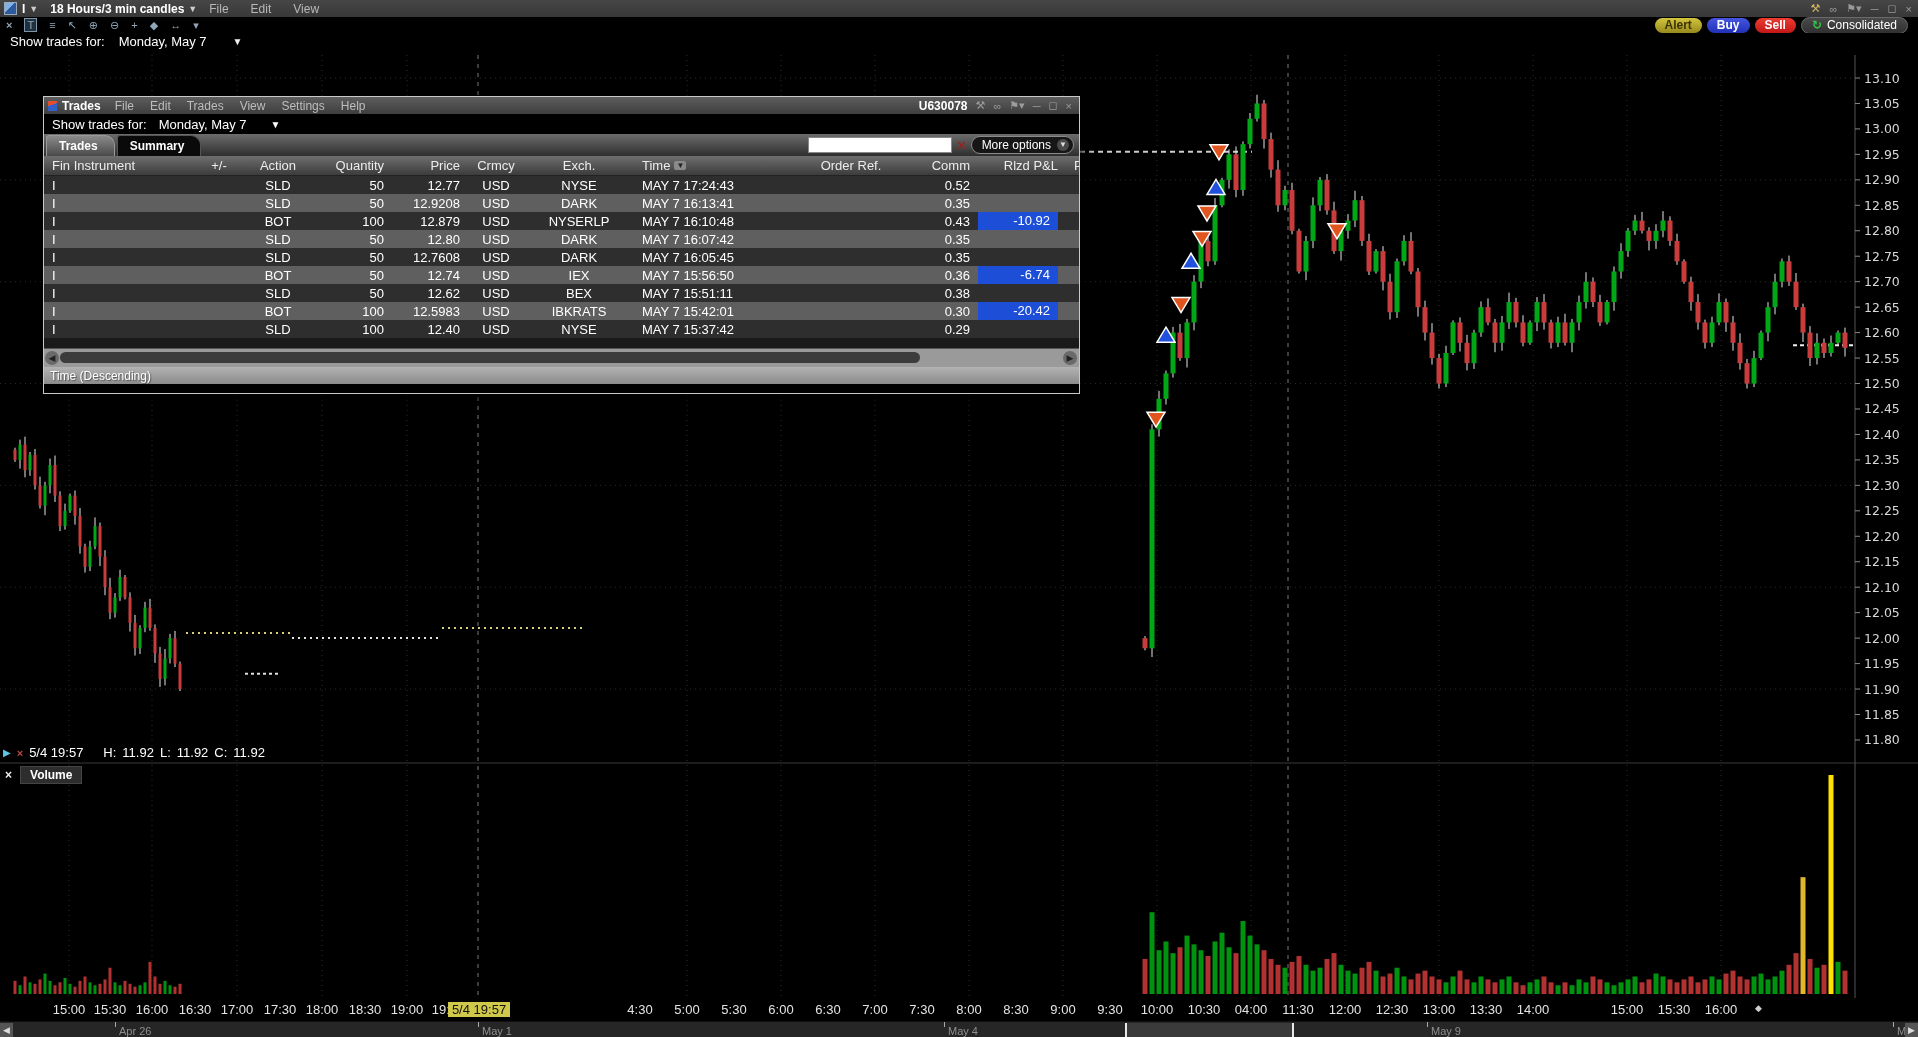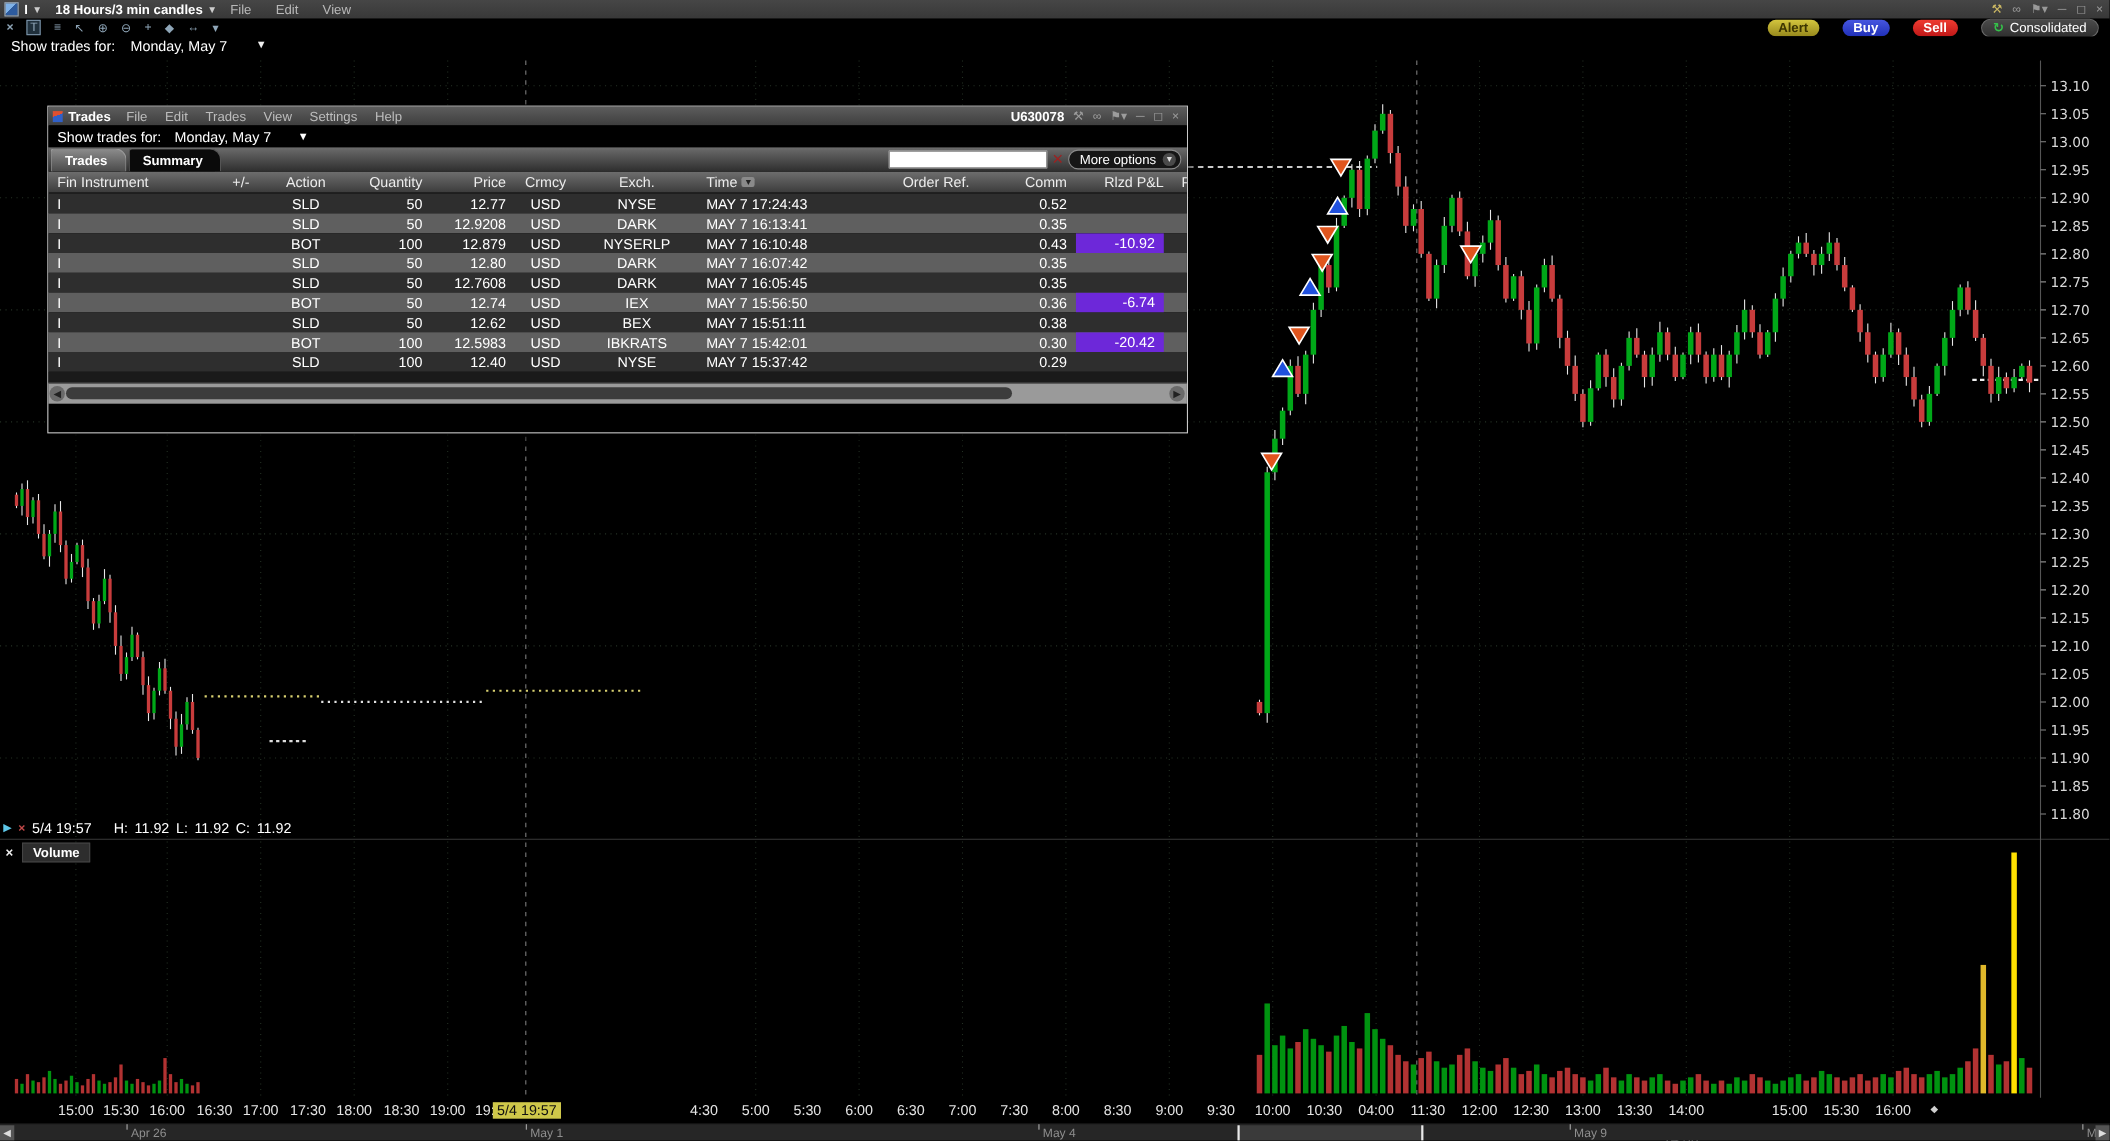--- a/index.html
+++ b/index.html
@@ -12,21 +12,21 @@
   .tb-bold{font-weight:bold;color:#fff;margin-right:4px;}
   .tb-caret{color:#ccc;font-size:9px;margin-right:12px;}
   .tb-menu{color:#b8b8b8;margin-right:22px;}
   .tb-right{margin-left:auto;display:flex;align-items:center;gap:9px;padding-right:6px;color:#999;}
   .tb-right span{font-size:11px;}
   .wrench{color:#cdb964;}
   .toolrow{position:absolute;left:0;top:17px;width:1918px;height:16px;background:#000;display:flex;align-items:center;font-size:11px;}
   .toolrow .ticn{color:#8fa6b8;margin:0 6px;font-size:11px;}
   .ticn-close{color:#b04040;margin-left:3px;font-weight:bold;}
   .ticn-box{border:1px solid #7d95aa;padding:0 2px;font-size:9px;color:#cfe0ee;background:#20303c;}
-  .actionbtns{margin-left:auto;display:flex;align-items:center;gap:21px;padding-right:10px;}
+  .actionbtns{margin-left:auto;display:flex;align-items:center;gap:5px;padding-right:10px;}
   .pill{border-radius:9px;font-size:12px;padding:0 10px;height:15px;line-height:15px;font-weight:bold;}
   .pill-alert{background:linear-gradient(#d3c53e,#97891c);color:#3c3400;}
   .pill-buy{background:linear-gradient(#4656e0,#2030b8);color:#fff;}
   .pill-sell{background:linear-gradient(#ef3b31,#c01818);color:#fff;}
   .pill-cons{background:linear-gradient(#4a4a4a,#303030);color:#fff;border:1px solid #6a6a6a;font-weight:normal;display:flex;align-items:center;gap:5px;}
   .cons-refresh{color:#35c04a;font-weight:bold;}
   .showrow{position:absolute;left:0;top:33px;width:1918px;height:17px;background:#000;display:flex;align-items:center;font-size:13px;color:#fff;}
   .showrow .lbl{margin-left:10px;margin-right:14px;}
   .showrow .val{margin-right:26px;}
   .showrow .caret{font-size:10px;color:#eee;}
@@ -73,21 +73,21 @@
             color:#fff;font-size:12px;display:flex;align-items:center;padding:0 4px 0 10px;gap:6px;}
   .moreopts .mo-caret{width:12px;height:12px;border-radius:50%;background:#4a4a4a;color:#ddd;font-size:8px;text-align:center;line-height:12px;}
   .thead,.trow{display:grid;grid-template-columns:150px 50px 68px 80px 76px 56px 110px 158px 118px 68px 88px 1fr;font-size:13px;align-items:center;}
   .thead{height:19px;background:linear-gradient(#6e6e6e,#3c3c3c);color:#ececec;border-bottom:1px solid #222;}
   .thead .hc{display:flex;align-items:center;}
   .trow{height:18px;color:#fff;}
   .trow:nth-child(odd){background:#2e2e2e;}
   .trow:nth-child(even){background:#5f5f5f;}
   .cell{overflow:hidden;white-space:nowrap;}
   .al{text-align:left;padding-left:8px;}  .ar{text-align:right;padding-right:8px;}  .ac{text-align:center;}
-  .pnl-neg{background:#6d28d9;height:18px;line-height:18px;}
+  .pnl-neg{background:#1d4ed8;height:18px;line-height:18px;}
   .sorticon{font-size:8px;color:#222;background:#8a8a8a;border-radius:2px;padding:0 2px;margin-left:4px;}
   .tbody-fill{background:#1a1a1a;height:10px;}
   .twin-hscroll{height:18px;background:#9a9a9a;display:flex;align-items:center;position:relative;border-top:1px solid #555;}
   .hs-arrow{width:14px;height:14px;border-radius:50%;background:#6a6a6a;color:#222;font-size:9px;text-align:center;line-height:14px;margin:0 1px;}
   .hs-thumb{position:absolute;left:16px;top:3px;width:860px;height:11px;background:#3c3c3c;border-radius:6px;}
   .twin-status{height:17px;background:linear-gradient(#b3b3b3,#8b8b8b);color:#fff;font-size:12px;display:flex;align-items:center;padding-left:6px;
                text-shadow:1px 1px 1px #555;}
 </style>
 </head>
 <body>
@@ -949,15 +949,16 @@
           <div class="cell ar"></div>
           <div class="cell al"></div>
         </div>
       </div>
     <div class="tbody-fill"></div>
     <div class="twin-hscroll">
       <span class="hs-arrow">◀</span>
       <span class="hs-thumb"></span>
       <span class="hs-arrow" style="position:absolute;right:1px;">▶</span>
     </div>
+    <div class="twin-status">Time (Descending)</div>
   </div>
 
 </div>
 
 </body></html>

